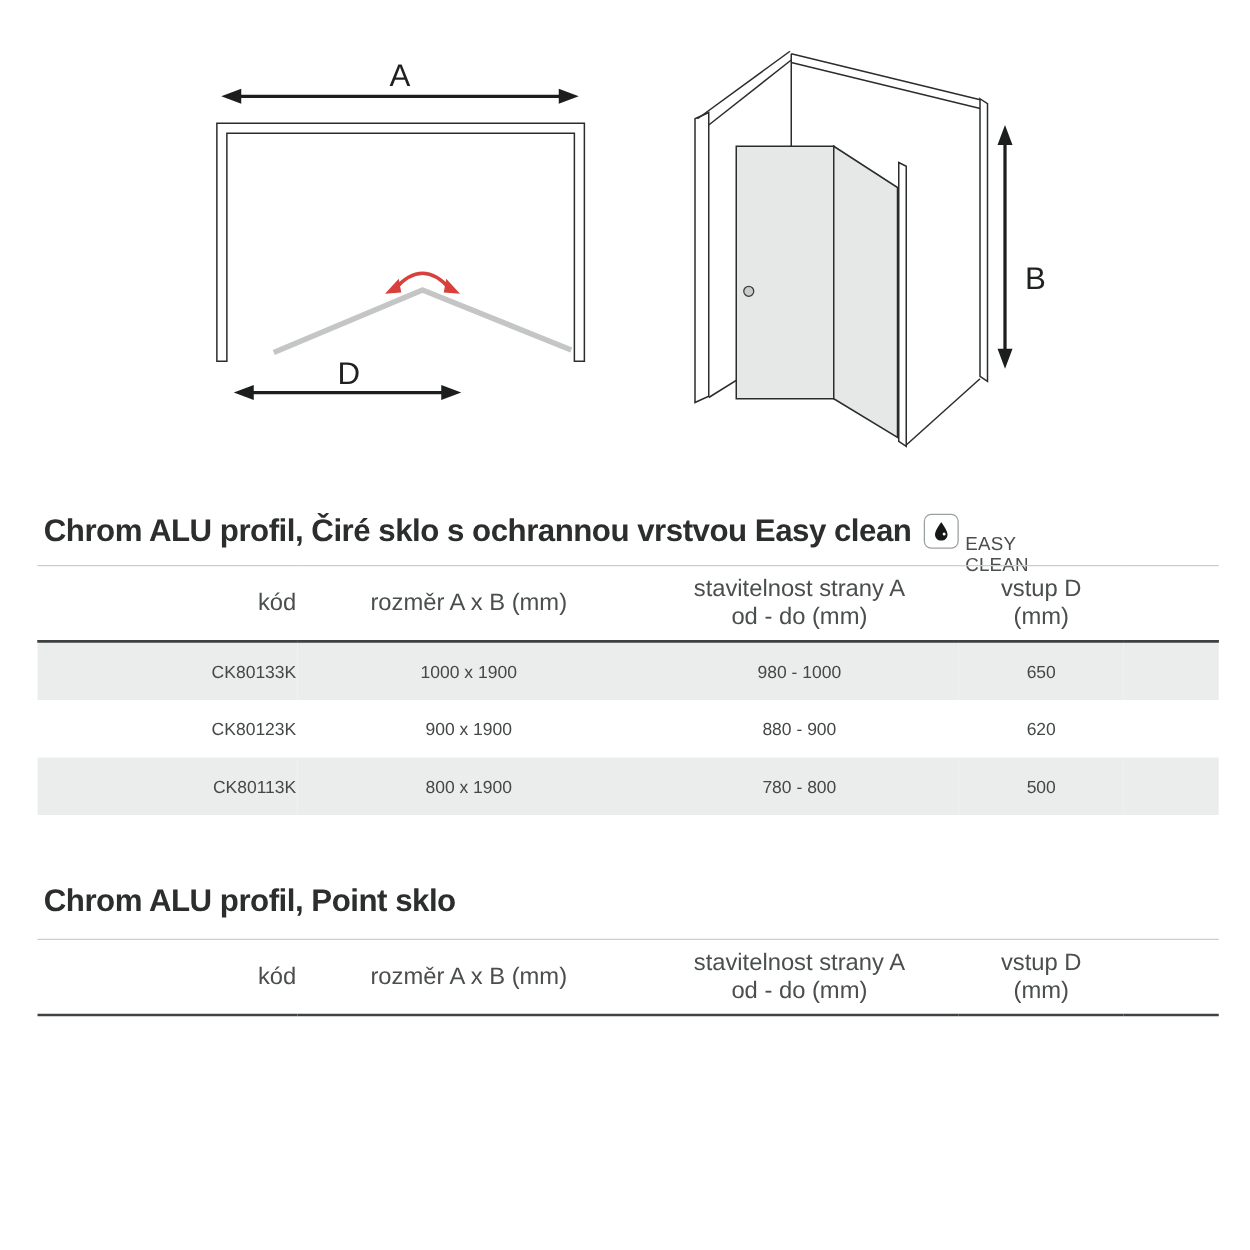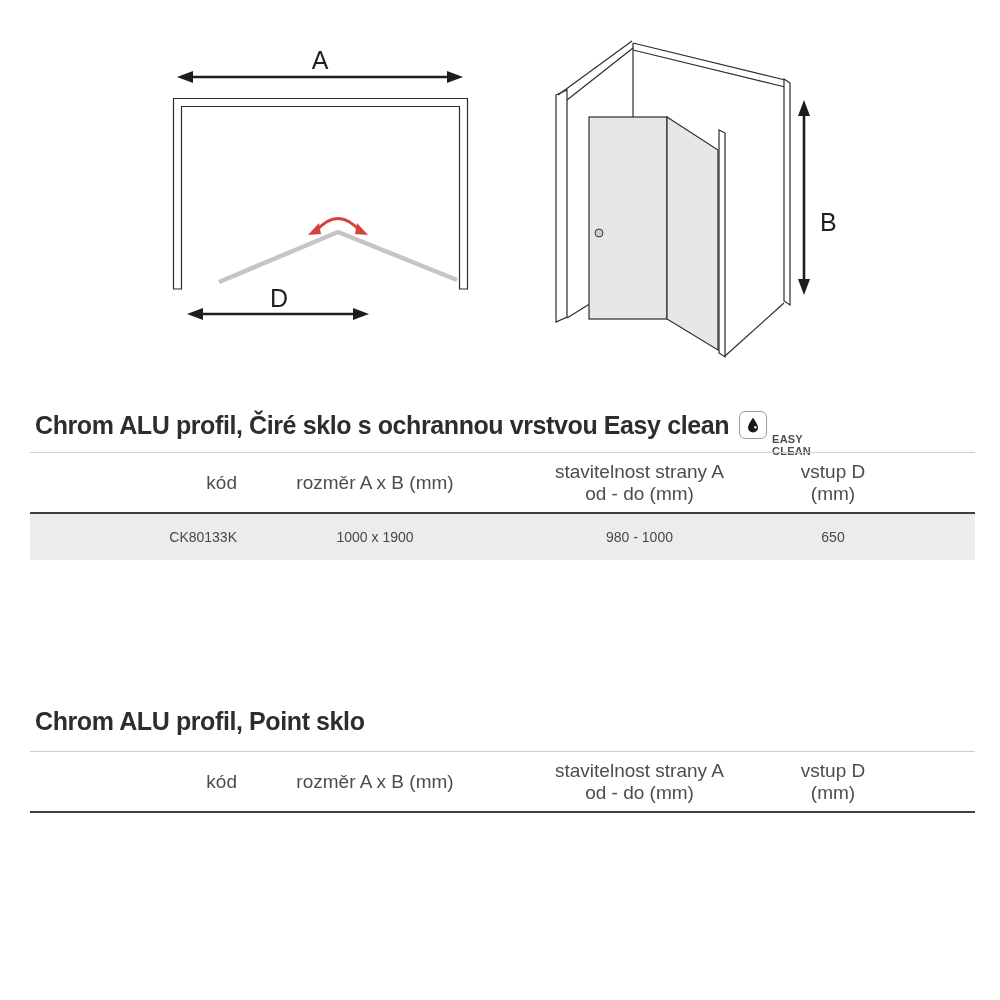--- a/index.html
+++ b/index.html
@@ -14,21 +14,21 @@
   .section-title-row { position:absolute; left:35px; display:flex; align-items:center; gap:10px; height:38px; }
   .section-title { font-size:25px; font-weight:bold; color:#2c2e2e; letter-spacing:-0.4px; white-space:nowrap; }
   #title1 { top:406px; }
   #title2 { top:702px; }
 
   .badge { display:flex; align-items:center; gap:5px; }
   .badge-box {
     width:28px; height:28px; border:1.5px solid #9aa0a0; border-radius:6px;
     display:flex; align-items:center; justify-content:center; background:#fff; box-sizing:border-box;
   }
-  .badge-text { font-size:11px; line-height:1.12; color:#4a4e4e; font-weight:700; letter-spacing:0.2px;margin-top:40px; }
+  .badge-text { font-size:15px; line-height:1.12; color:#4a4e4e; font-weight:400; letter-spacing:0.2px;margin-top:40px; }
 
   .spec-table {
     position:absolute; left:30px; width:945px;
     border-collapse:collapse; table-layout:fixed;
   }
   #table1 { top:452px; }
   #table2 { top:751px; }
   .spec-table th {
     font-weight:normal; font-size:19px; color:#4a4e4e; height:57px;
     vertical-align:middle; line-height:1.15;
@@ -147,20 +147,34 @@
     </tr>
   </thead>
   <tbody>
     <tr>
       <td class="c1">CK80133K</td>
       <td class="c2">1000 x 1900</td>
       <td class="c3">980 - 1000</td>
       <td class="c4">650</td>
       <td></td>
     </tr>
+    <tr>
+      <td class="c1">CK80123K</td>
+      <td class="c2">900 x 1900</td>
+      <td class="c3">880 - 900</td>
+      <td class="c4">620</td>
+      <td></td>
+    </tr>
+    <tr>
+      <td class="c1">CK80113K</td>
+      <td class="c2">800 x 1900</td>
+      <td class="c3">780 - 800</td>
+      <td class="c4">500</td>
+      <td></td>
+    </tr>
   </tbody>
 </table>
 
 <div class="section-title-row" id="title2">
   <span class="section-title">Chrom ALU profil, Point sklo</span>
 </div>
 
 <table class="spec-table" id="table2">
   <colgroup>
     <col style="width:208px">

